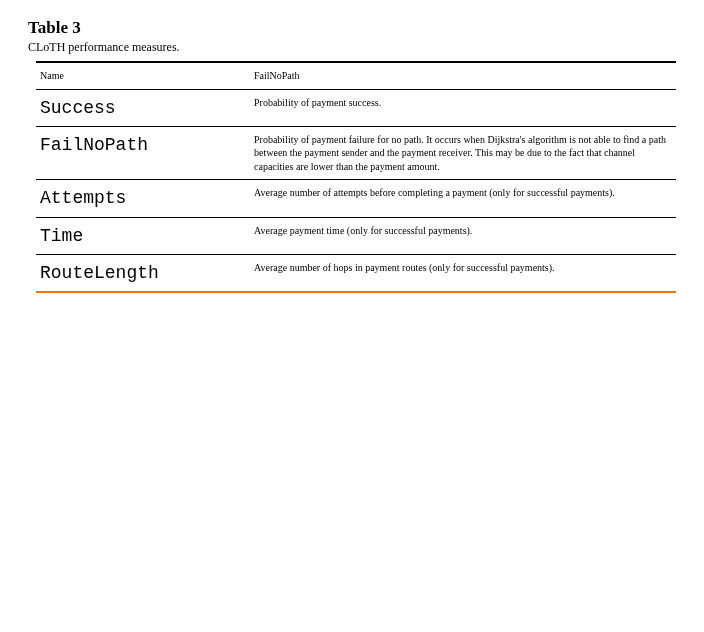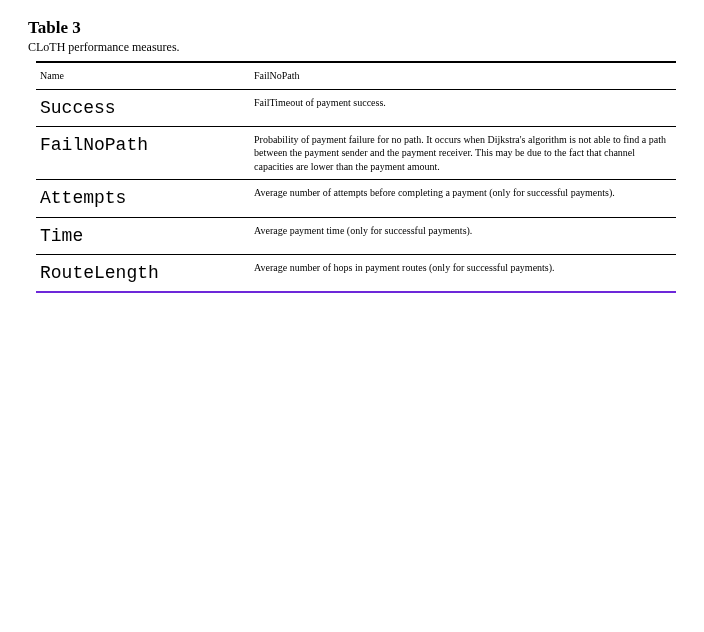--- a/index.html
+++ b/index.html
@@ -45,41 +45,41 @@
     font-family: 'Courier New', Courier, monospace;
     font-size: 18px;
   }
   .rule-top {
     border-top: 2px solid #000;
   }
   .rule-mid {
     border-top: 1px solid #000;
   }
   .rule-bottom td {
-    border-bottom: 2px solid #6d28d9;
+    border-bottom: 2px solid #f97316;
   }
 </style>
 </head>
 <body>
 
 <div class="container">
   <div class="table-label">Table 3</div>
   <div class="table-caption">CLoTH performance measures.</div>
 
   <table>
     <thead>
       <tr class="rule-top">
         <th class="col-name">Name</th>
         <th>FailNoPath</th>
       </tr>
     </thead>
     <tbody>
       <tr class="rule-mid">
         <td class="col-name mono">Success</td>
-        <td>FailTimeout of payment success.</td>
+        <td>Probability of payment success.</td>
       </tr>
       <tr class="rule-mid">
         <td class="col-name mono">FailNoPath</td>
         <td>Probability of payment failure for no path. It occurs when Dijkstra's algorithm is not able to find a path between the payment sender and the payment receiver. This may be due to the fact that channel capacities are lower than the payment amount.</td>
       </tr>
       <tr class="rule-mid">
         <td class="col-name mono">Attempts</td>
         <td>Average number of attempts before completing a payment (only for successful payments).</td>
       </tr>
       <tr class="rule-mid">

